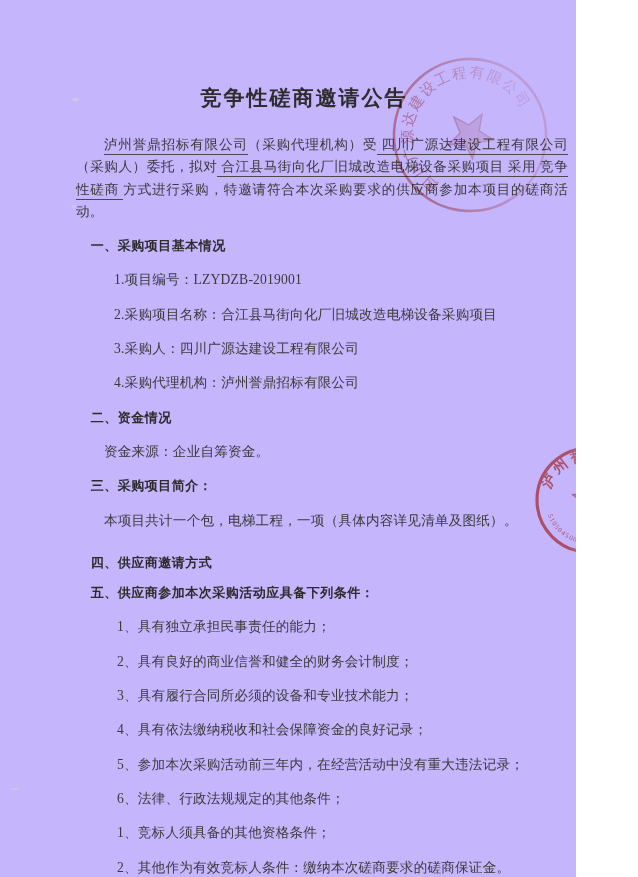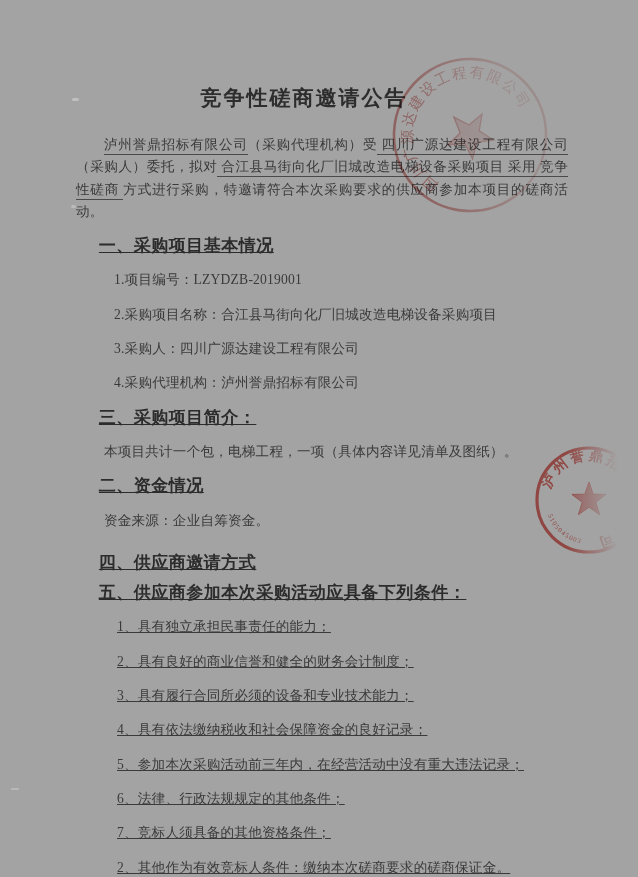--- a/index.html
+++ b/index.html
@@ -1,43 +1,43 @@
 <!DOCTYPE html>
 <html><head>
 <meta charset="utf-8">
 <style>
   html,body { margin:0; padding:0; background:#ffffff; }
   .page {
-    position:relative; width:638px; height:877px;
-    background:#a3a3a3; overflow:hidden;
+    position:relative; width:576px; height:877px;
+    background:#c4b5fd; overflow:hidden;
     font-family:"Liberation Serif","DejaVu Serif",serif;
     color:#3a3a3a;
   }
   .content { position:absolute; left:64px; top:84px; width:516px; }
 
   .title {
     margin:0 0 22px 0; line-height:28px;
     font-size:21px; font-weight:bold; letter-spacing:2px;
     color:#2d2d2d; text-align:center; transform:translateX(-18px);
   }
 
   p { margin:12px; font-size:13.6px; line-height:22.3px; letter-spacing:0.2px; }
   .justify { text-align:justify; }
   .ind2  { text-indent:2.05em; }
   .ind27 { text-indent:2.7em; }
 
   .hd {
-    margin:0; font-size:17px; font-weight:bold; line-height:22.3px;
-    letter-spacing:0.5px; color:#2c2c2c; padding-left:2.05em;text-decoration:underline;
+    margin:0; font-size:13px; font-weight:bold; line-height:22.3px;
+    letter-spacing:0.5px; color:#2c2c2c; padding-left:2.05em;
   }
   .mt-a { margin-top:20px; }
   .mt-b { margin-top:8px; }
 
   .item  { padding-left:38px; }
-  .item5 { padding-left:41px;text-decoration:underline; }
+  .item5 { padding-left:41px; }
 
   .u { border-bottom:1px solid #4a4a4a; padding-bottom:2px; }
 
   
   .seal { position:absolute; mix-blend-mode:multiply; pointer-events:none; }
   .seal text { font-family:"Liberation Serif","DejaVu Serif",serif; }
   .seal-1 {
     left:385px; top:50px; opacity:.58; transform:rotate(-42deg);
     -webkit-mask-image:linear-gradient(118deg, rgba(0,0,0,.95) 25%, rgba(0,0,0,.32) 70%);
             mask-image:linear-gradient(118deg, rgba(0,0,0,.95) 25%, rgba(0,0,0,.32) 70%);
@@ -74,42 +74,42 @@
 
     <section>
       <h2 class="hd">一、采购项目基本情况</h2>
       <p class="item">1.项目编号：LZYDZB-2019001</p>
       <p class="item">2.采购项目名称：合江县马街向化厂旧城改造电梯设备采购项目</p>
       <p class="item">3.采购人：四川广源达建设工程有限公司</p>
       <p class="item">4.采购代理机构：泸州誉鼎招标有限公司</p>
     </section>
 
     <section>
-      <h2 class="hd">三、采购项目简介：</h2>
-      <p class="ind2">本项目共计一个包，电梯工程，一项（具体内容详见清单及图纸）。</p>
+      <h2 class="hd">二、资金情况</h2>
+      <p class="ind2">资金来源：企业自筹资金。</p>
     </section>
 
     <section>
-      <h2 class="hd">二、资金情况</h2>
-      <p class="ind2">资金来源：企业自筹资金。</p>
+      <h2 class="hd">三、采购项目简介：</h2>
+      <p class="ind2">本项目共计一个包，电梯工程，一项（具体内容详见清单及图纸）。</p>
     </section>
 
     <section>
       <h2 class="hd mt-a">四、供应商邀请方式</h2>
     </section>
 
     <section>
       <h2 class="hd mt-b">五、供应商参加本次采购活动应具备下列条件：</h2>
       <p class="item5">1、具有独立承担民事责任的能力；</p>
       <p class="item5">2、具有良好的商业信誉和健全的财务会计制度；</p>
       <p class="item5">3、具有履行合同所必须的设备和专业技术能力；</p>
       <p class="item5">4、具有依法缴纳税收和社会保障资金的良好记录；</p>
       <p class="item5">5、参加本次采购活动前三年内，在经营活动中没有重大违法记录；</p>
       <p class="item5">6、法律、行政法规规定的其他条件；</p>
-      <p class="item5">7、竞标人须具备的其他资格条件；</p>
+      <p class="item5">1、竞标人须具备的其他资格条件；</p>
       <p class="item5">2、其他作为有效竞标人条件：缴纳本次磋商要求的磋商保证金。</p>
       <p class="item5">9、本项目不接受联合体参与竞标。</p>
     </section>
 
   </div>
 
   <svg class="seal seal-1" width="170" height="170" viewBox="0 0 170 170">
     <defs>
       <path id="arc-seal1" d="M 29.2,101 A 58,58 0 1 1 140.8,101" fill="none"></path>
     </defs>

